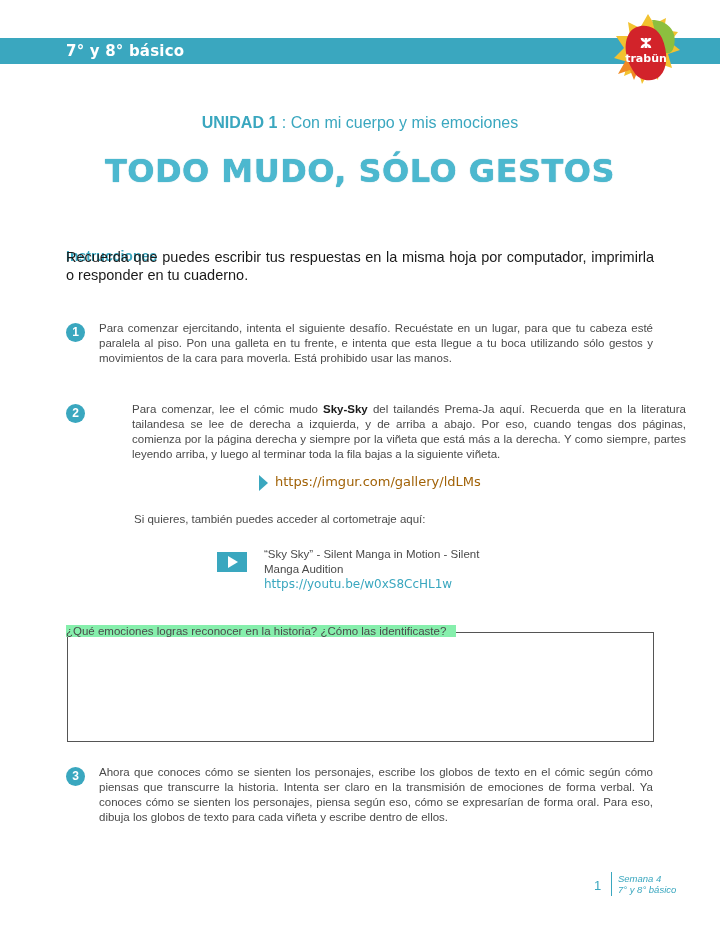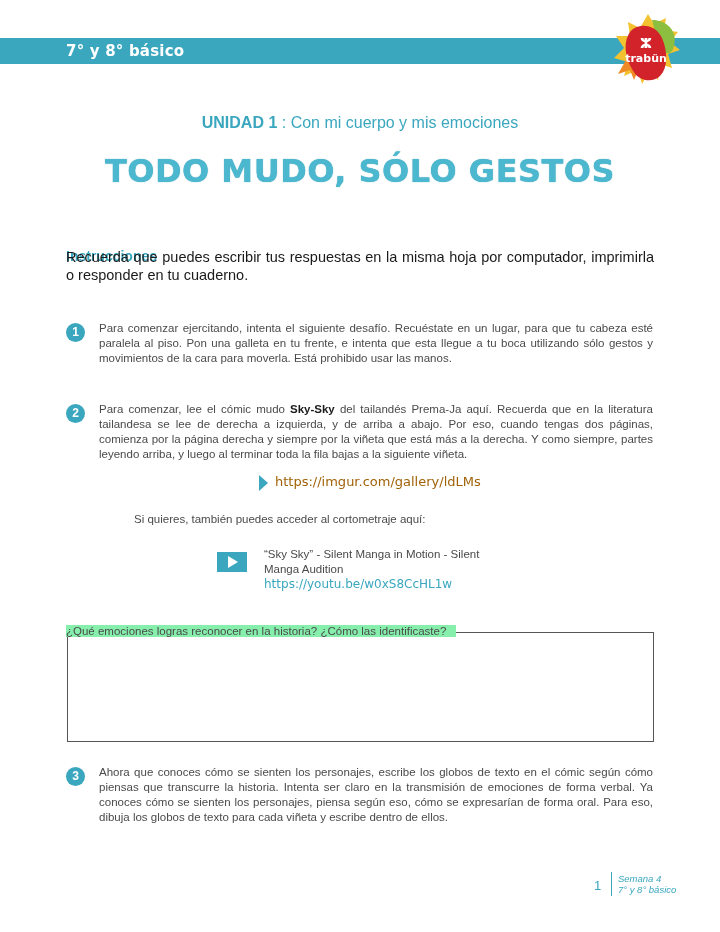--- a/index.html
+++ b/index.html
@@ -64,21 +64,21 @@
 <div class="instr-h">Instrucciones</div>
 <div class="instr-t">Recuerda que puedes escribir tus respuestas en la misma hoja por computador, imprimirla o responder en tu cuaderno.</div>
 
 <div class="step" style="top:319px;">
   <div class="num">1</div>
   <div class="step-text" style="top:2px;">Para comenzar ejercitando, intenta el siguiente desafío. Recuéstate en un lugar, para que tu cabeza esté paralela al piso. Pon una galleta en tu frente, e intenta que esta llegue a tu boca utilizando sólo gestos y movimientos de la cara para moverla. Está prohibido usar las manos.</div>
 </div>
 
 <div class="step" style="top:400px;">
   <div class="num">2</div>
-  <div class="step-text" style="top:2px;">
+  <div class="step-text" style="top:2px;margin-left:33px;">
     <span>Para comenzar, lee el cómic mudo </span><b style="color:#1a1a1a">Sky-Sky</b><span> del tailandés Prema-Ja aquí. Recuerda que en la literatura tailandesa se lee de derecha a izquierda, y de arriba a abajo. Por eso, cuando tengas dos páginas, comienza por la página derecha y siempre por la viñeta que está más a la derecha. Y como siempre, partes leyendo arriba, y luego al terminar toda la fila bajas a la siguiente viñeta.</span>
   </div>
 </div>
 
 <div class="link1">
   <span class="tri"></span><span>https://imgur.com/gallery/ldLMs</span>
 </div>
 
 <div class="also">Si quieres, también puedes acceder al cortometraje aquí:</div>
 

